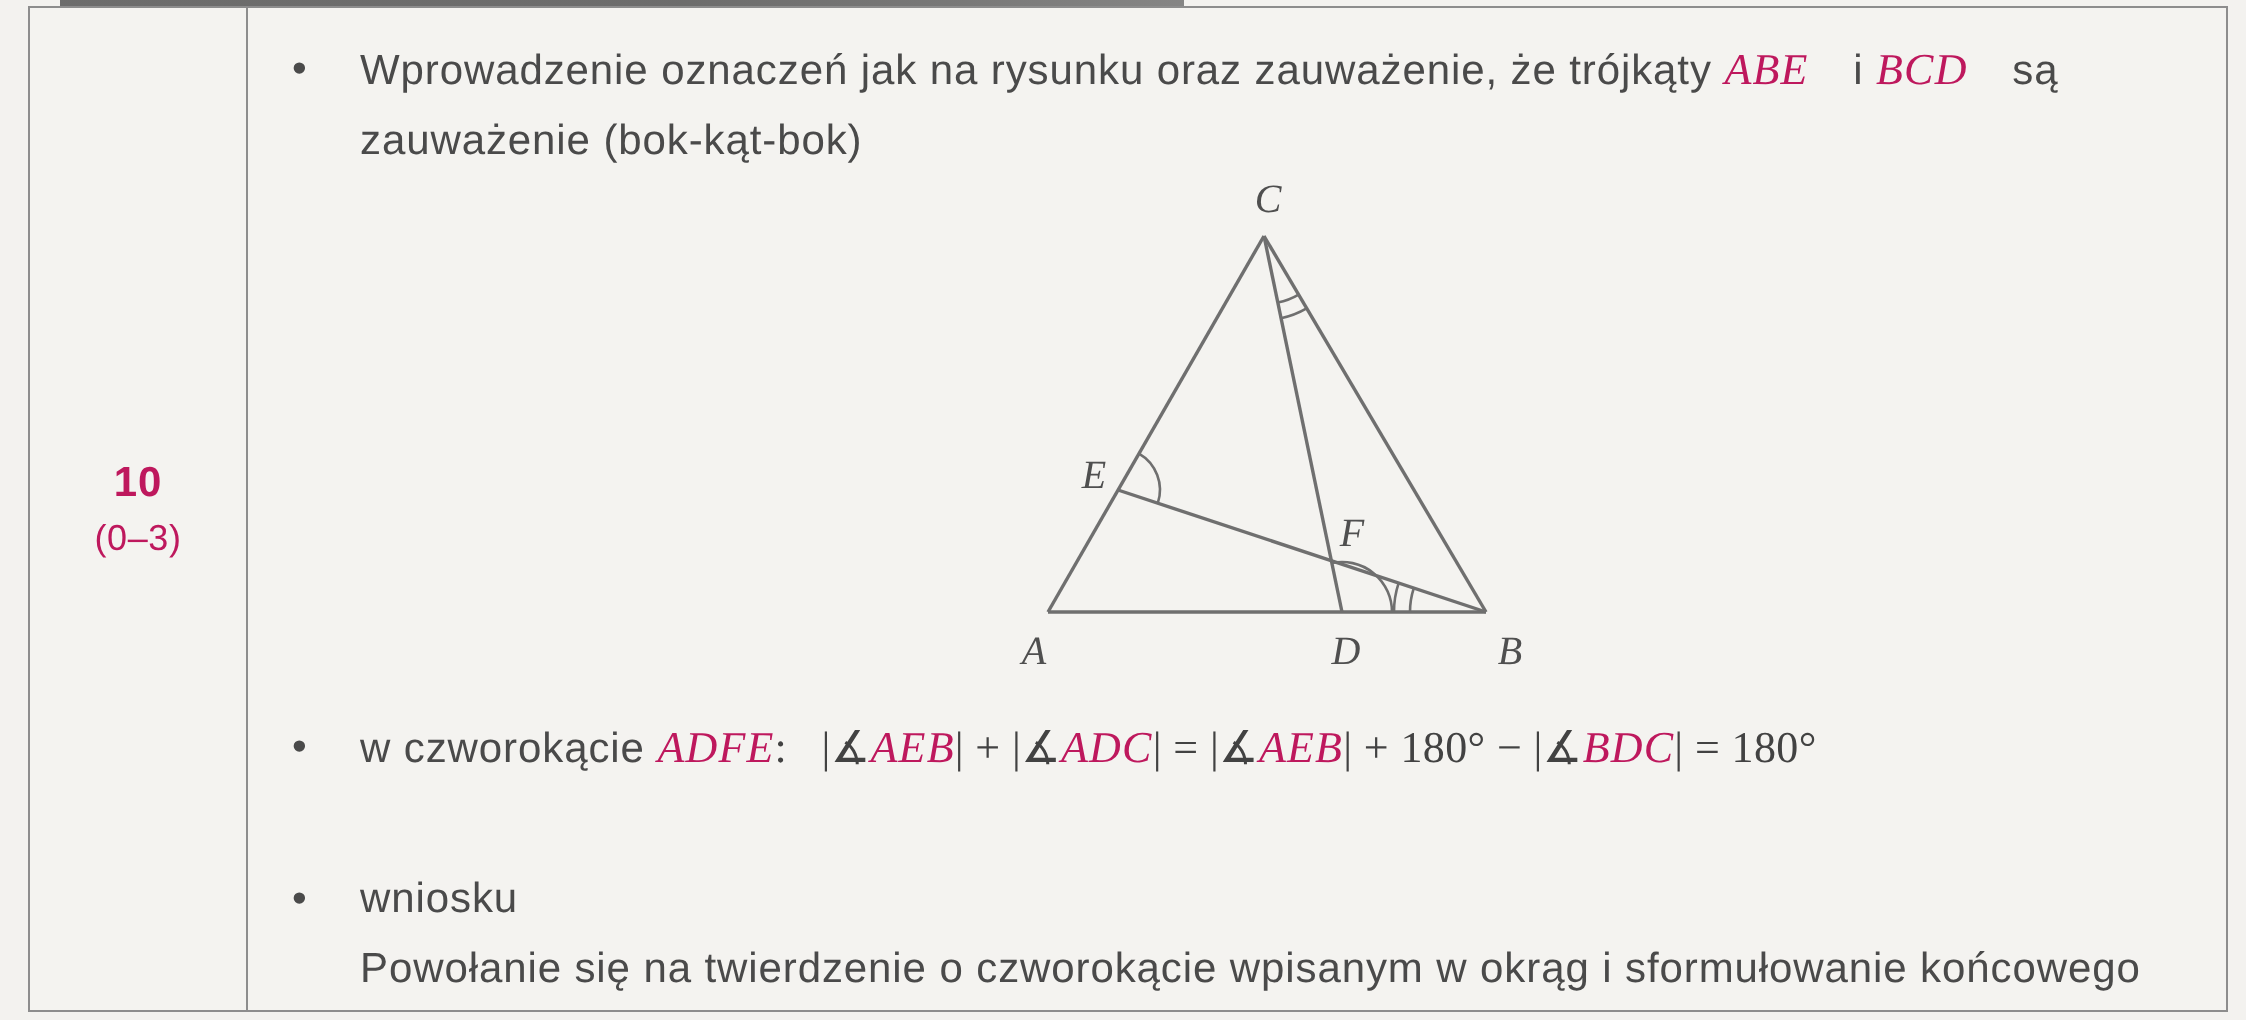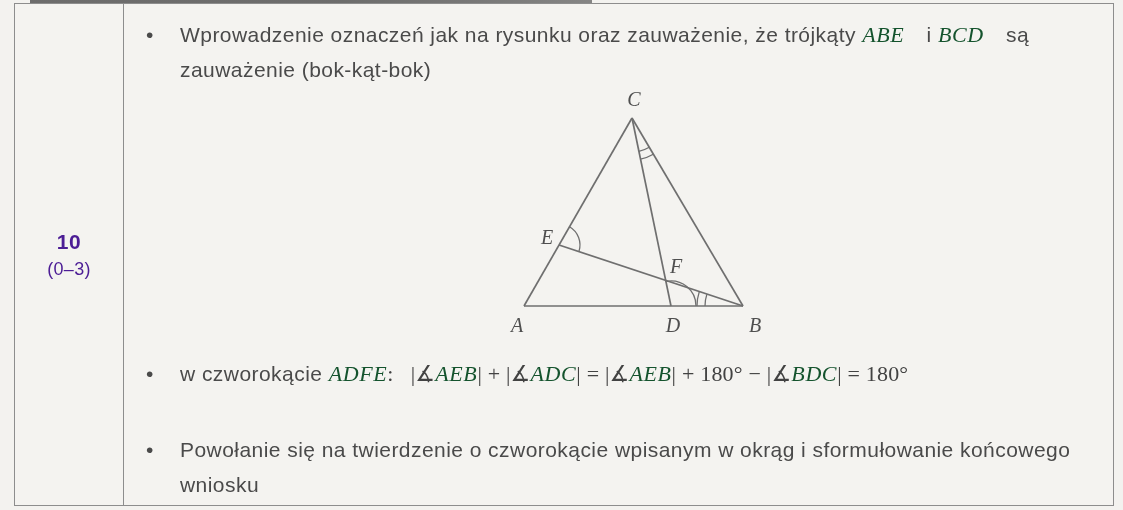--- a/index.html
+++ b/index.html
@@ -16,21 +16,21 @@
   .frame{
     position:absolute;left:14px;top:3px;width:1098px;height:501px;
     border:1px solid #8d8d8d;background:#f4f3f0;
   }
   .divider{
     position:absolute;left:108px;top:0;bottom:0;width:1px;background:#8d8d8d;
   }
   .cell-left{
     position:absolute;left:0;top:0;width:108px;height:100%;
     display:flex;flex-direction:column;align-items:center;justify-content:center;
-    color:#4c1d95;
+    color:#be185d;
   }
   .task-number{font-size:21px;font-weight:bold;letter-spacing:.5px;}
   .task-points{font-size:18px;margin-top:5px;letter-spacing:.3px;}
   .cell-right{
     position:absolute;left:109px;top:0;right:0;bottom:0;
   }
   .bullet{
     position:absolute;left:22px;display:flex;align-items:flex-start;
   }
   #bullet-0{top:13px;}
@@ -40,21 +40,21 @@
     width:18px;font-size:21px;line-height:35px;color:#4a4a4a;flex:0 0 auto;
   }
   .lines{flex:1 1 auto;}
   .line{
     line-height:35px;font-size:21px;color:#4a4a4a;letter-spacing:.45px;
     white-space:pre;
   }
   .run-t{font-family:"Liberation Sans",sans-serif;margin-left:16px;}
   .run-i{
     font-family:"Liberation Serif","DejaVu Serif",serif;
-    font-style:italic;font-size:22px;color:#14532d;letter-spacing:.6px;
+    font-style:italic;font-size:22px;color:#be185d;letter-spacing:.6px;
   }
   .run-r{
     font-family:"Liberation Serif","DejaVu Serif",serif;
     font-size:22px;color:#424242;letter-spacing:.2px;
   }
   .figure{
     position:absolute;left:357px;top:85px;width:330px;height:260px;
   }
   .figure svg{display:block;}
   .fig-line{stroke:#6f6f6f;stroke-width:1.7;fill:none;}
@@ -117,20 +117,20 @@
 
       <div class="bullet" id="bullet-1">
           <span class="marker">•</span>
           <div class="lines">
             <div class="line"><span class="run-t">w czworokącie </span><span class="run-i">ADFE</span><span class="run-r">:&nbsp;&nbsp;&nbsp;|∡</span><span class="run-i">AEB</span><span class="run-r">| + |∡</span><span class="run-i">ADC</span><span class="run-r">| = |∡</span><span class="run-i">AEB</span><span class="run-r">| + 180° − |∡</span><span class="run-i">BDC</span><span class="run-r">| = 180°</span></div>
           </div>
         </div>
       <div class="bullet" id="bullet-2">
           <span class="marker">•</span>
           <div class="lines">
+            <div class="line"><span class="run-t">wniosku</span></div>
             <div class="line"><span class="run-t">Powołanie się na twierdzenie o czworokącie wpisanym w okrąg i sformułowanie końcowego</span></div>
-            <div class="line"><span class="run-t">wniosku</span></div>
           </div>
         </div>
 
     </div>
   </div>
 </div>
 
 </body></html>

